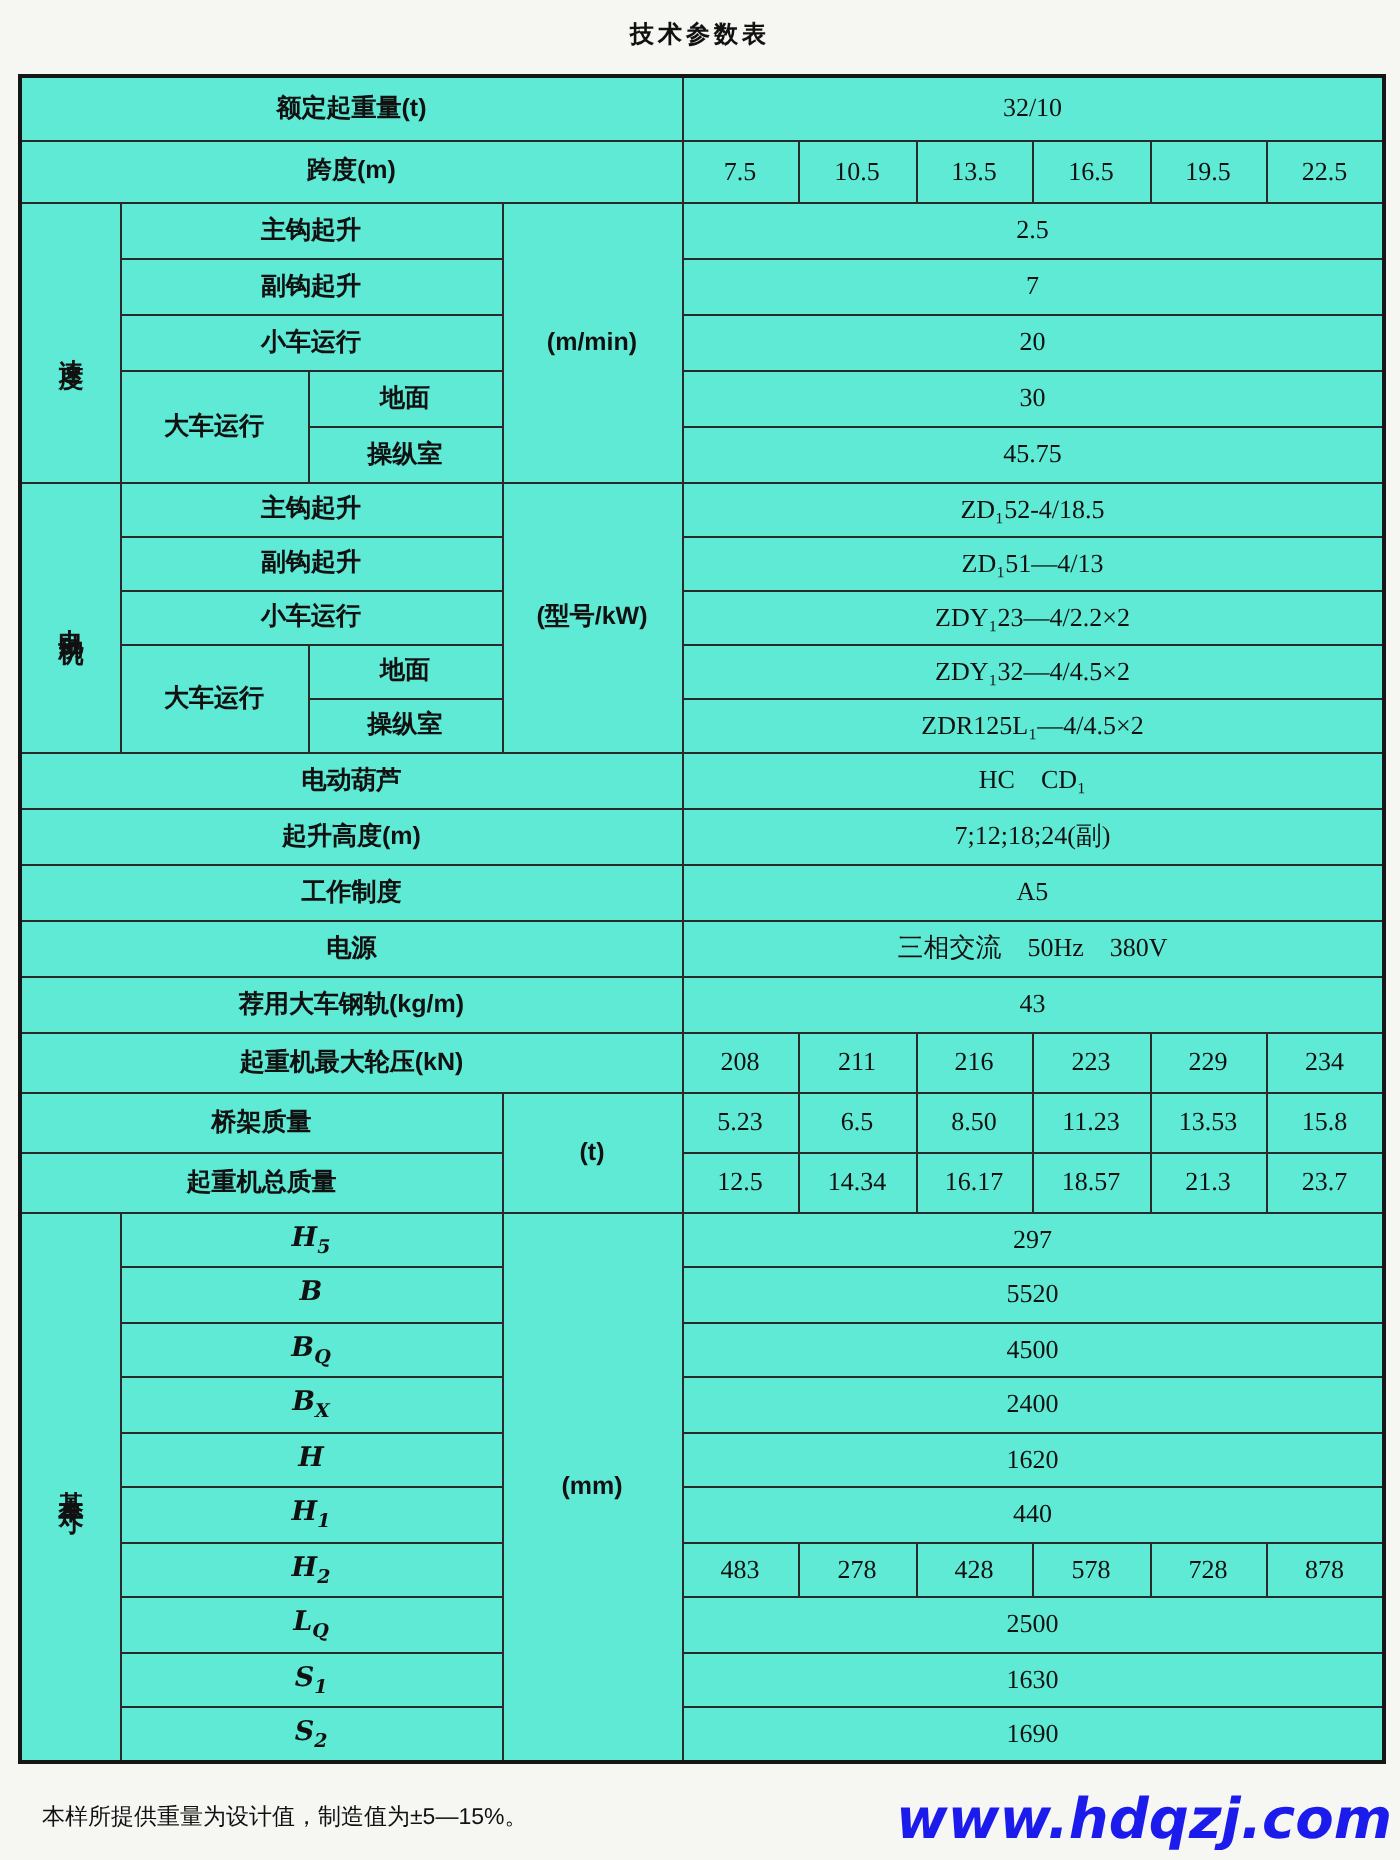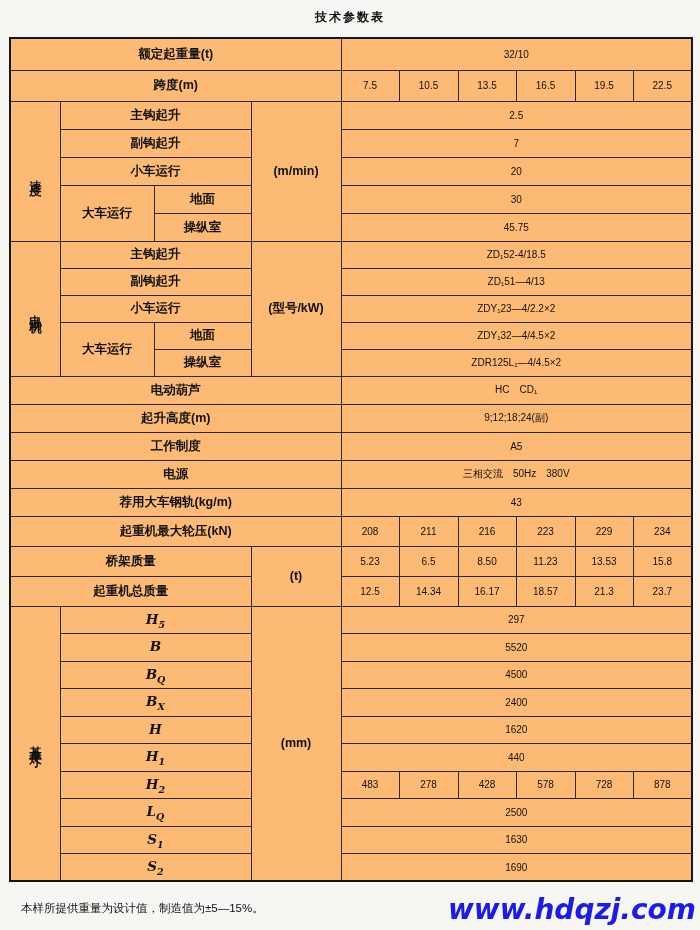--- a/index.html
+++ b/index.html
@@ -11,29 +11,29 @@
   }
   .page{position:relative;width:700px;height:930px;}
   .title{
     text-align:center;font-size:12px;font-weight:bold;
     padding-top:9px;letter-spacing:2px;color:#111;
   }
   table.t{
     border-collapse:collapse;table-layout:fixed;
     width:682px;margin:11px 0 0 9px;
     border:2px solid #161616;
-    background:#fdba74;
+    background:#5eead4;
   }
   td{
     border:1px solid #2a2a2a;
     text-align:center;vertical-align:middle;
     padding:0;overflow:hidden;color:#111;
   }
   .lbl{font-weight:bold;font-size:12.5px;font-family:"Liberation Sans",sans-serif;}
-  .val{font-size:10px;font-family:Liberation Sans, sans-serif;}
+  .val{font-size:13px;font-family:Liberation Serif, serif;}
   .dim{font-size:13.5px;font-weight:bold;font-style:italic;font-family:"DejaVu Serif","Liberation Serif",serif;}
   .dim sub{font-size:9.5px;}
   .vtext{
     display:inline-block;
     writing-mode:vertical-rl;text-orientation:upright;
     font-weight:bold;font-size:12.5px;letter-spacing:3px;line-height:1;
   }
   tr.h32{height:32px;}
   tr.h31{height:31px;padding-left:16px;}
   tr.h28{height:28px;}
@@ -139,21 +139,21 @@
       <td class="lbl">操纵室</td>
       <td colspan="6" class="val">ZDR125L₁—4/4.5×2</td>
     </tr>
 
     <tr class="h28">
       <td colspan="4" class="lbl">电动葫芦</td>
       <td colspan="6" class="val">HC　CD₁</td>
     </tr>
     <tr class="h28">
       <td colspan="4" class="lbl">起升高度(m)</td>
-      <td colspan="6" class="val">9;12;18;24(副)</td>
+      <td colspan="6" class="val">7;12;18;24(副)</td>
     </tr>
     <tr class="h28">
       <td colspan="4" class="lbl">工作制度</td>
       <td colspan="6" class="val">A5</td>
     </tr>
     <tr class="h28">
       <td colspan="4" class="lbl">电源</td>
       <td colspan="6" class="val">三相交流　50Hz　380V</td>
     </tr>
     <tr class="h28">

